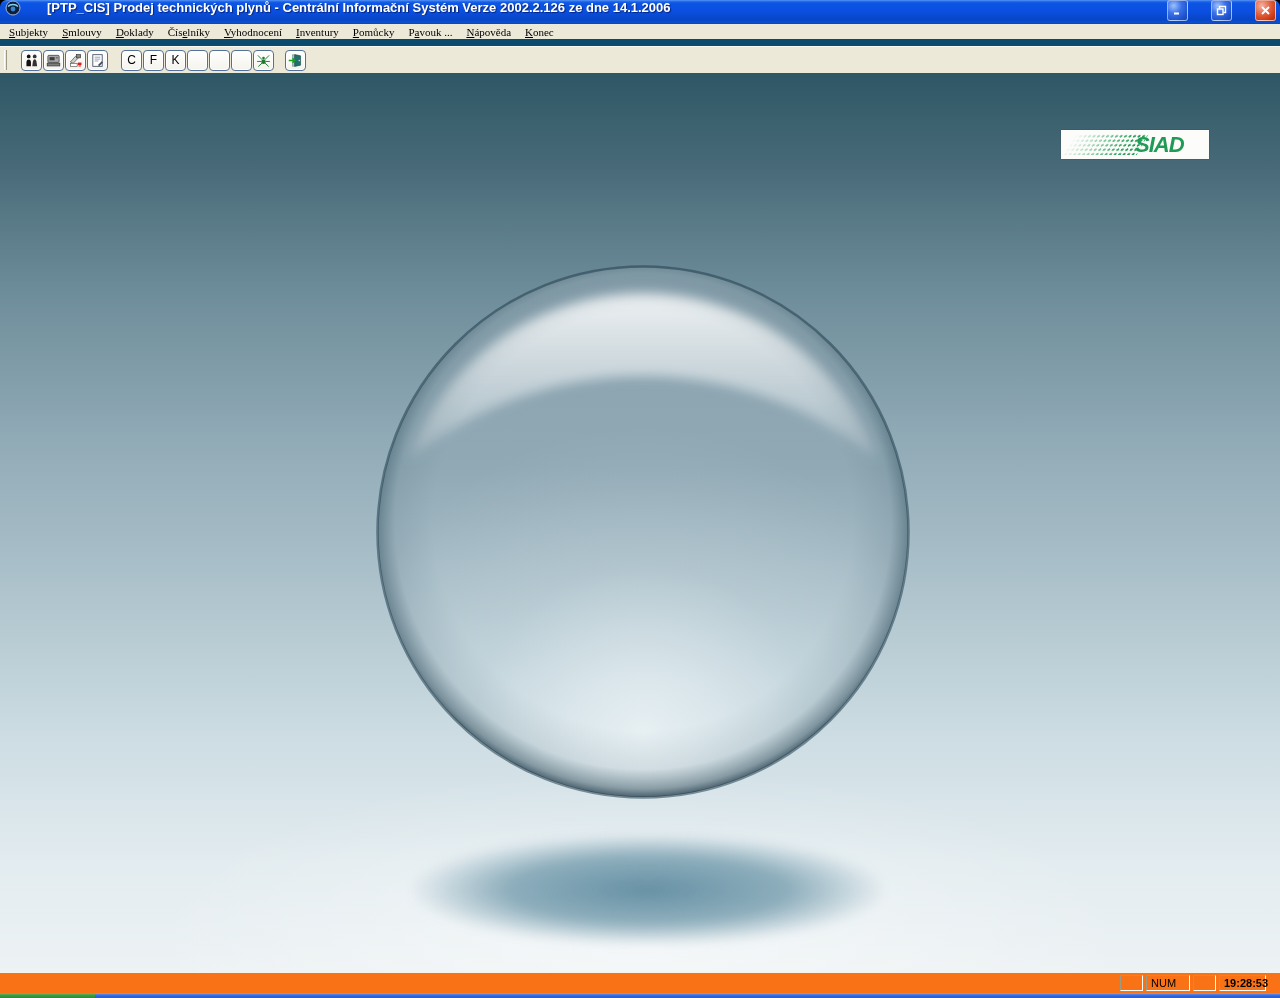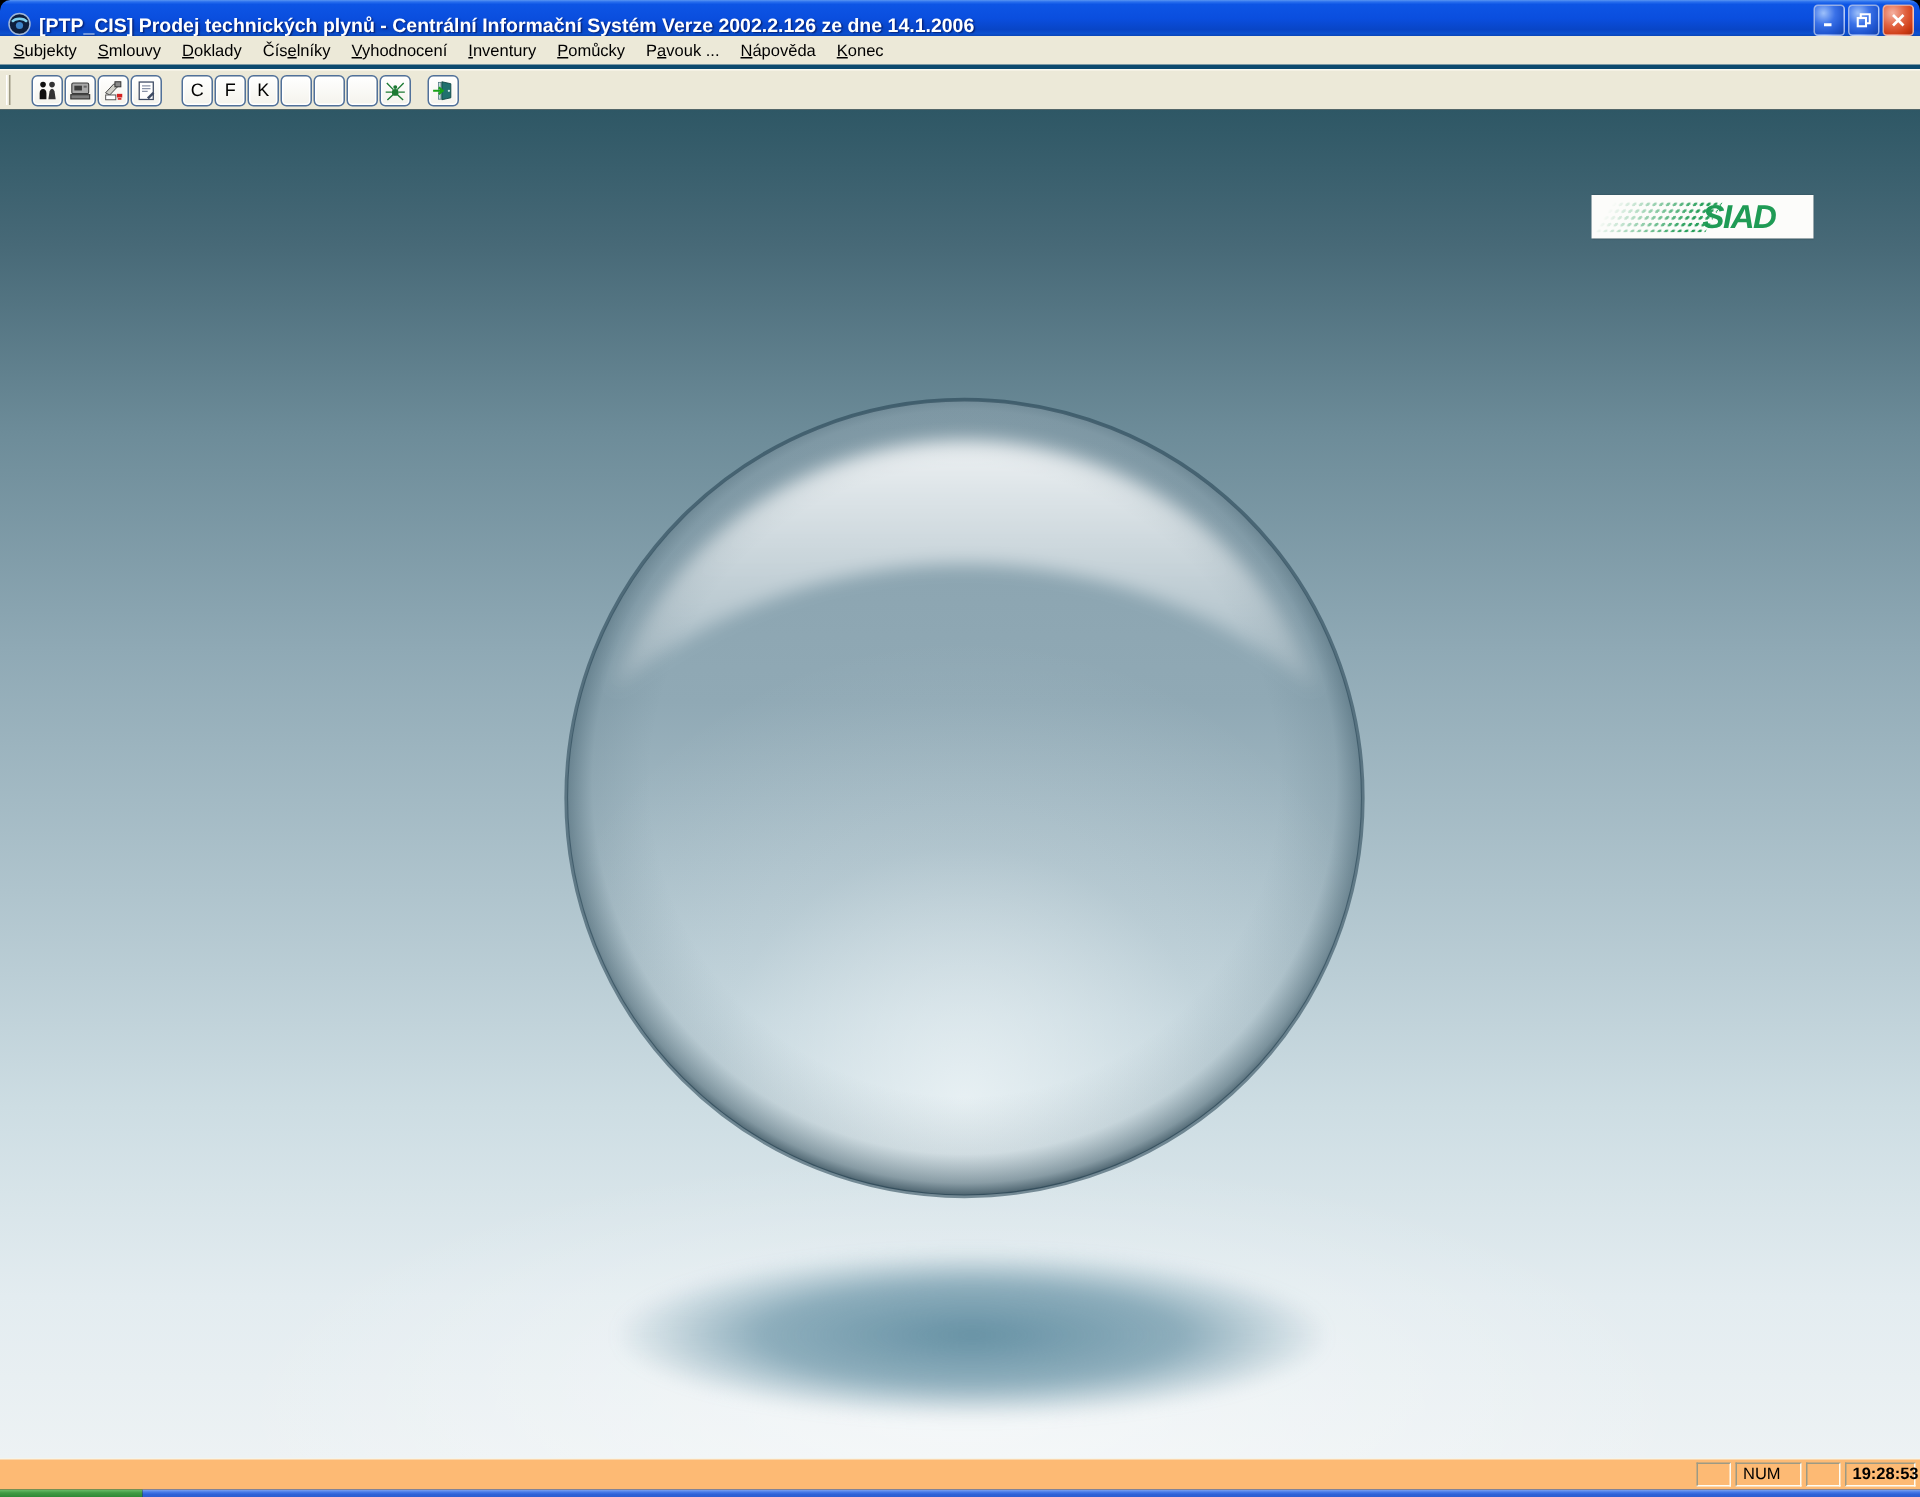--- a/index.html
+++ b/index.html
@@ -3,40 +3,41 @@
 <meta charset="utf-8">
 <style>
   * { box-sizing: border-box; margin: 0; padding: 0; }
   html,body { width:1280px; height:998px; overflow:hidden; }
   body { font-family:"Liberation Sans", sans-serif; background:#000; }
 
   .window { width:1280px; height:998px; display:flex; flex-direction:column; }
 
   
   .titlebar {
-    height:24px; flex:0 0 24px; display:flex; align-items:flex-end; padding:0 4px 0 5px;
+    height:24px; flex:0 0 24px; display:flex; align-items:flex-start; padding:0 4px 0 5px;
     background: linear-gradient(180deg,#5a96f2 0%, #2a70ee 5%, #0d55e5 12%, #0a4ede 52%, #0845c6 82%, #0c50cf 93%, #0a46b8 100%);
     border-radius:7px 7px 0 0;
+    gap:21px;
   }
   .title-text {
     color:#fff; font-weight:bold; font-size:13px; margin-left:5px; flex:1;
     white-space:nowrap; overflow:hidden; text-shadow:1px 1px 1px rgba(0,0,50,.55);
   }
   .win-btn {
     width:21px; height:21px; border-radius:3px; margin-left:2px; flex:0 0 21px;
     border:1px solid rgba(255,255,255,.55);
     display:flex; align-items:center; justify-content:center; cursor:pointer;
   }
   .btn-blue  { background: radial-gradient(circle at 30% 25%, #9ec1fa, #3a71e8 40%, #1f55cf 72%, #1443ad); }
   .btn-close { background: radial-gradient(circle at 30% 25%, #f4b0a0, #e1613f 45%, #cc3912 78%, #a52b0c); }
 
   
   .menubar {
     height:22px; flex:0 0 22px; background:#ece9d8; display:flex; align-items:center;
-    font-size:11px; color:#000; padding-left:2px; border-bottom:3px solid #0c4a6e;
+    font-size:11px; color:#000; padding-left:2px; border-bottom:7px solid #0c4a6e;font-family:Liberation Serif, serif;
   }
   .menu-item { padding:3px 6px; margin:0 1px; white-space:nowrap; cursor:default; }
   .menu-item u { text-underline-offset:1px; }
 
   
   .toolbar {
     height:27px; flex:0 0 27px; background:#ece9d8; display:flex; align-items:center;
     border-top:1px solid #fbf9ef; padding-left:2px;
   }
   .grip { width:3px; height:20px; margin:0 4px 0 2px;
@@ -82,22 +83,22 @@
     -webkit-mask-image: linear-gradient(100deg, rgba(0,0,0,0) 2%, #000 80%);
     mask-image: linear-gradient(100deg, rgba(0,0,0,0) 2%, #000 80%);
   }
   .siad-text {
     font-size:22px; font-weight:bold; font-style:italic; color:#1f9b55;
     letter-spacing:-1px; margin-left:-8px; line-height:1;
   }
 
   
   .statusbar {
-    height:21px; flex:0 0 21px; background:#fdba74; display:flex; align-items:center;
-    font-size:11px; color:#000; padding:2px 3px 2px 2px;
+    height:21px; flex:0 0 21px; background:#f97316; display:flex; align-items:center;
+    font-size:11px; color:#000; padding:2px 14px 2px 2px;
     border-top:1px solid #f6f4e9;
   }
   .status-spacer { flex:1; }
   .status-panel {
     height:16px; display:flex; align-items:center; justify-content:flex-start;
     padding:0 4px; margin-left:3px;
     border:1px solid; border-color:#9d9a84 #fdfdf5 #fdfdf5 #9d9a84;
     white-space:nowrap;
   }
   .w-sm { width:23px; } .w-md { width:44px; } .w-time { width:47px;font-weight:bold; }

